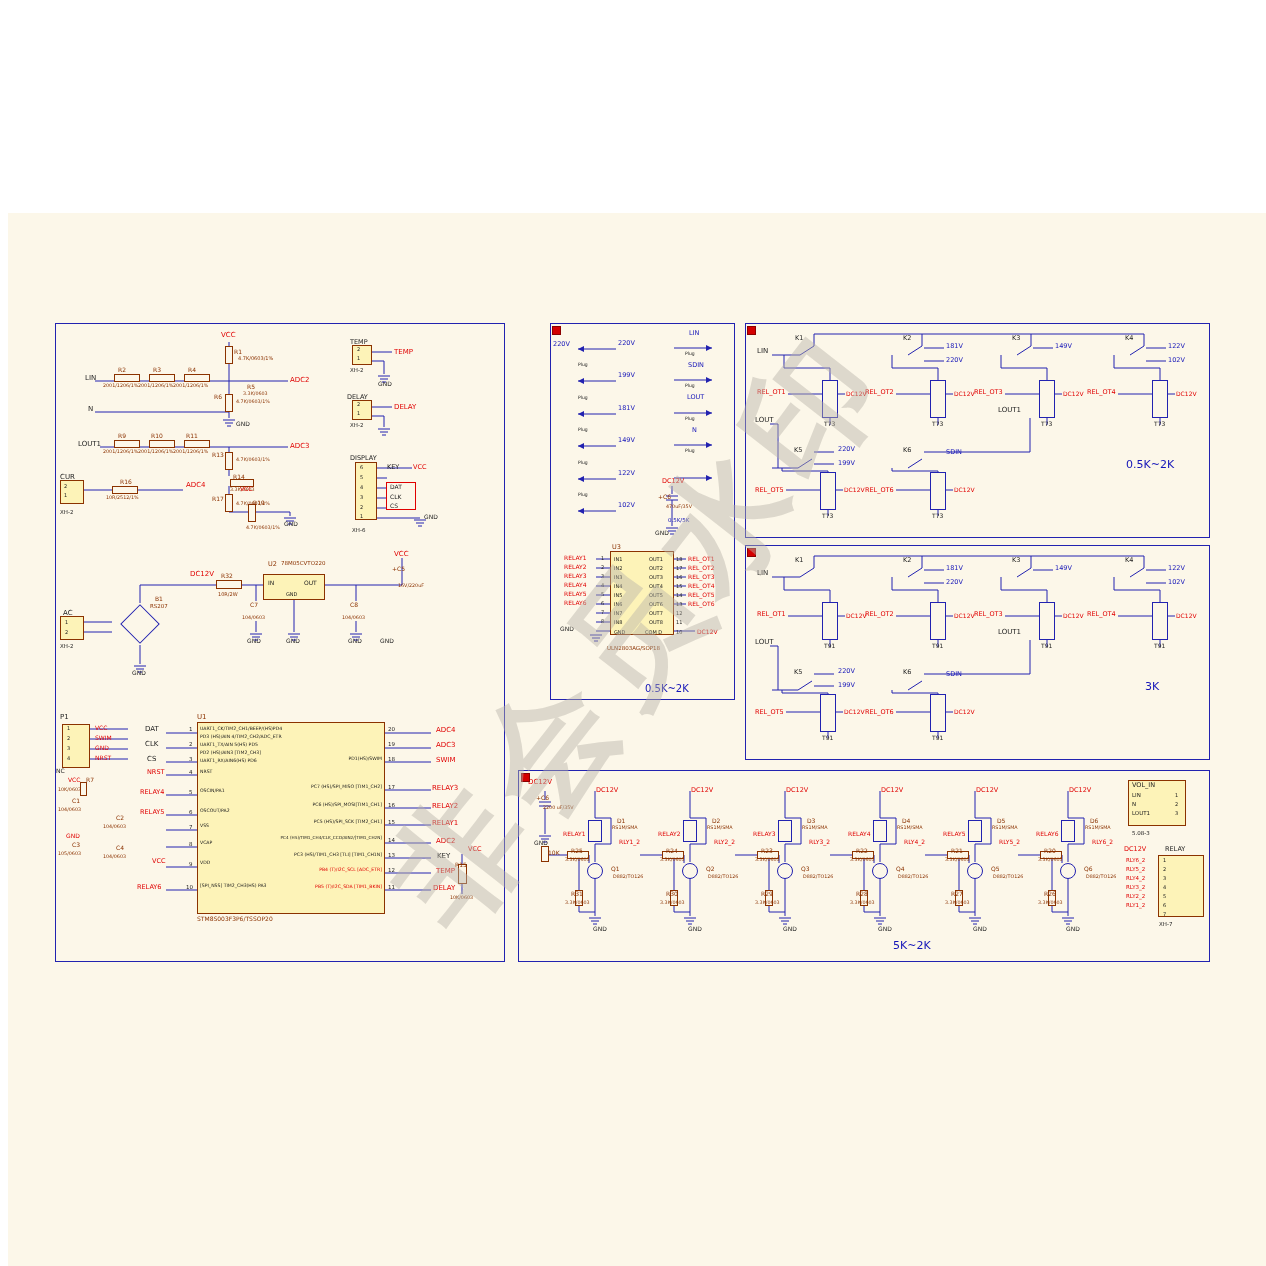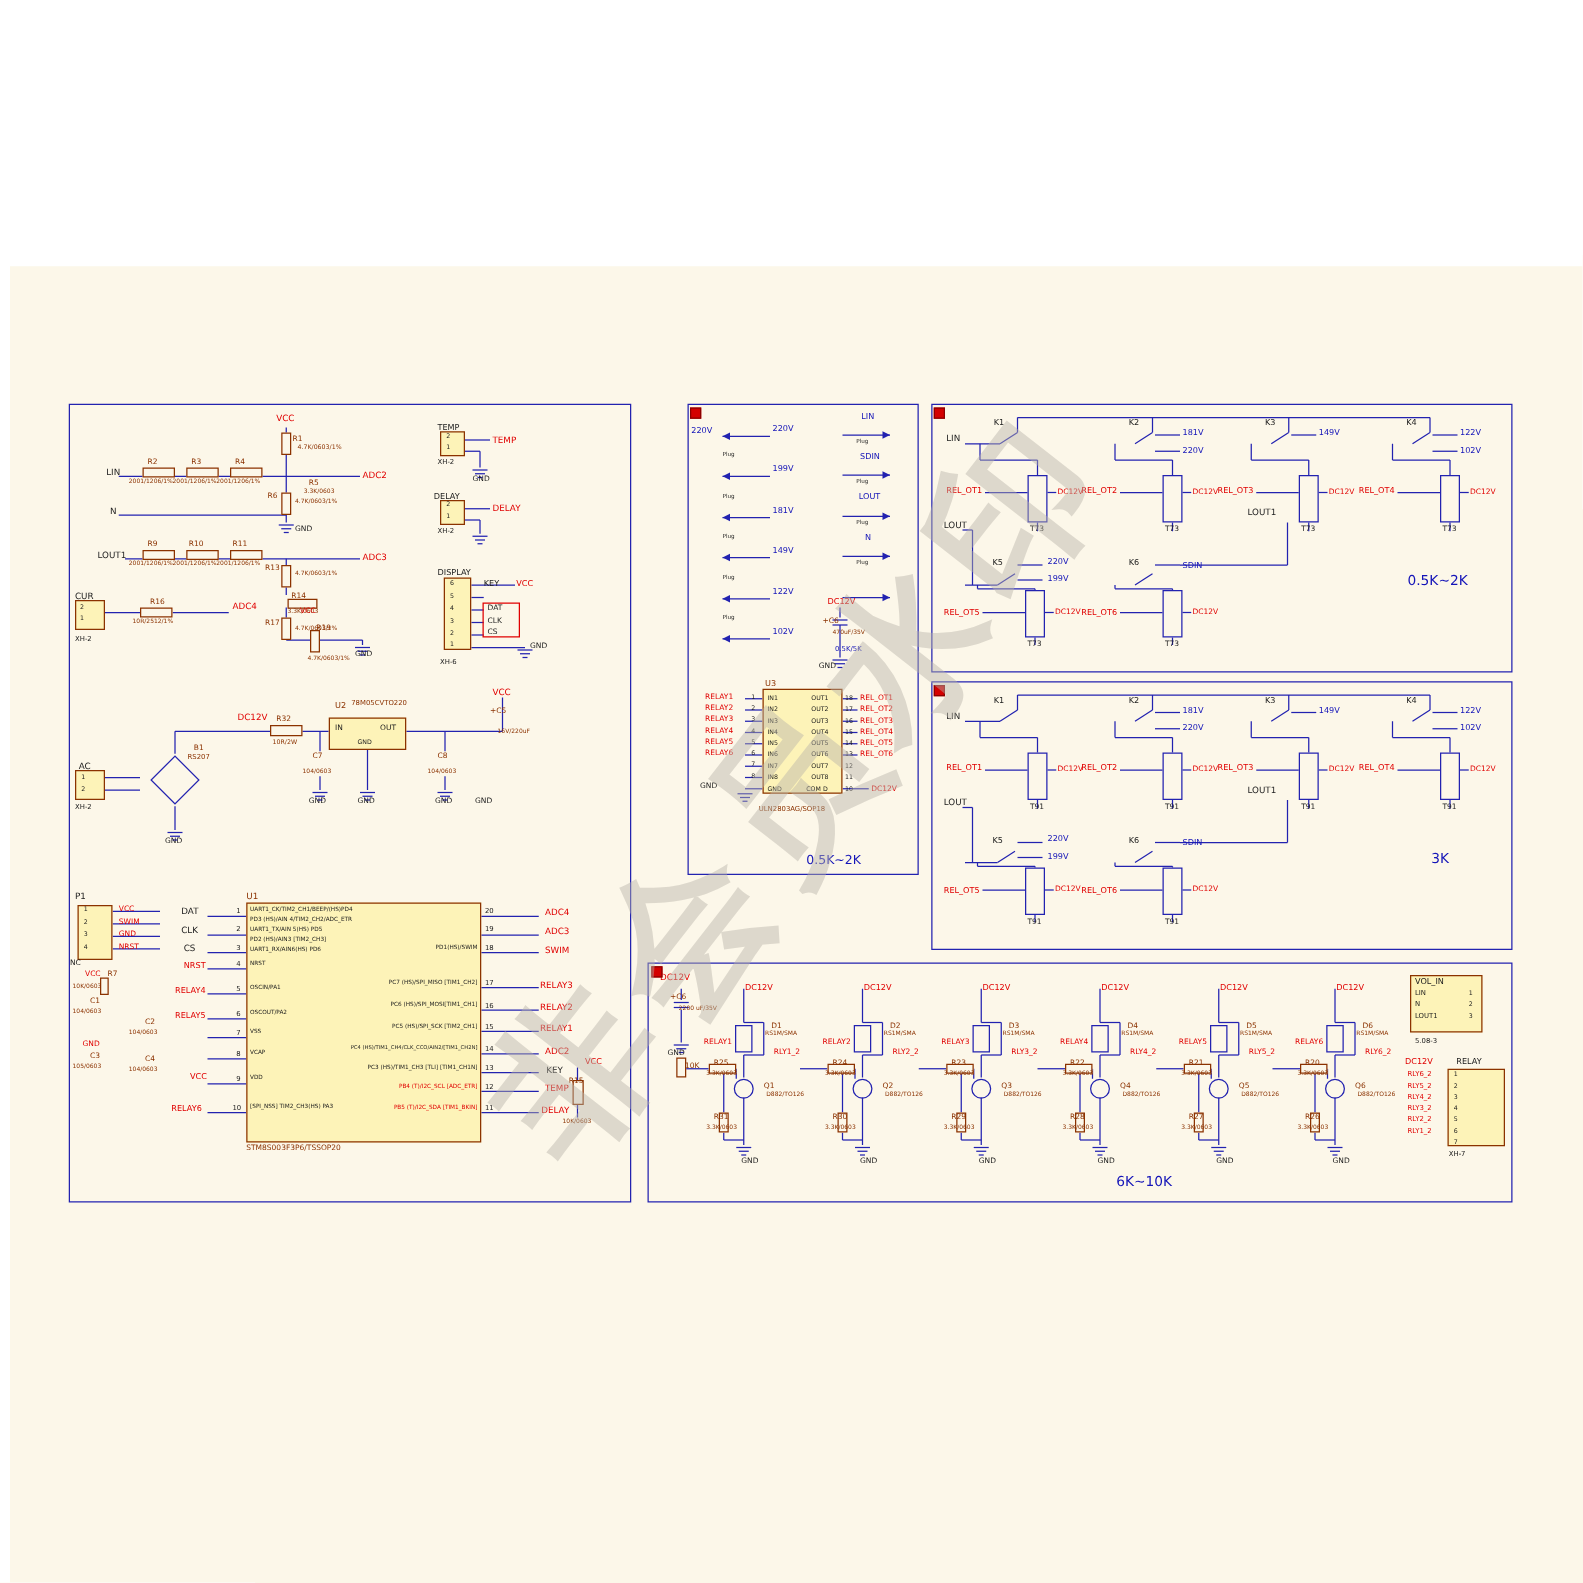--- a/index.html
+++ b/index.html
@@ -876,14 +876,14 @@
     <span class="lb rd" style="left: 1126px; top: 894px; font-size: 5.5px;">RLY2_2</span>
     <span class="lb rd" style="left: 1126px; top: 903px; font-size: 5.5px;">RLY1_2</span>
     <span class="lb bk" style="left: 1163px; top: 858px; font-size: 5px;">1</span>
     <span class="lb bk" style="left: 1163px; top: 867px; font-size: 5px;">2</span>
     <span class="lb bk" style="left: 1163px; top: 876px; font-size: 5px;">3</span>
     <span class="lb bk" style="left: 1163px; top: 885px; font-size: 5px;">4</span>
     <span class="lb bk" style="left: 1163px; top: 894px; font-size: 5px;">5</span>
     <span class="lb bk" style="left: 1163px; top: 903px; font-size: 5px;">6</span>
     <span class="lb bk" style="left: 1163px; top: 912px; font-size: 5px;">7</span>
     <span class="lb bk" style="left: 1159px; top: 922px; font-size: 5.5px;">XH-7</span>
-    <span class="lb bl" style="left: 893px; top: 940px; font-size: 11px;">6K~10K</span>
+    <span class="lb bl" style="left: 893px; top: 940px; font-size: 11px;">5K~2K</span>
   </div>
 
 </body></html>

